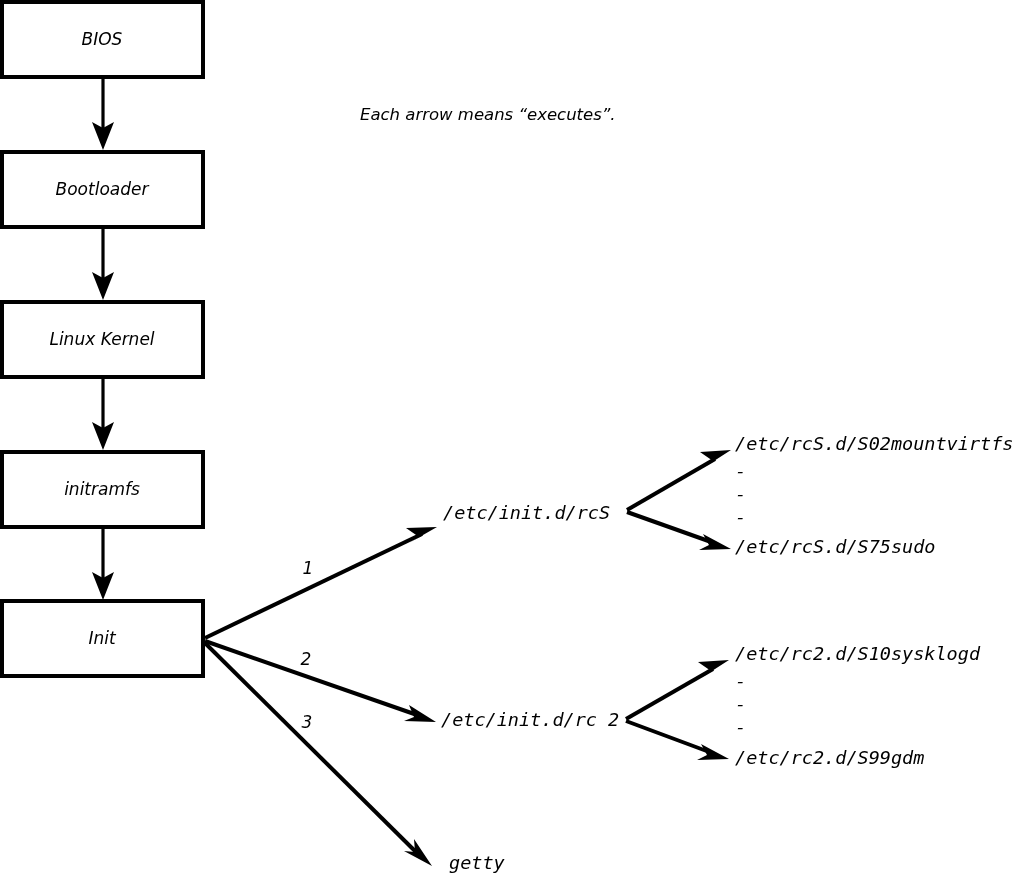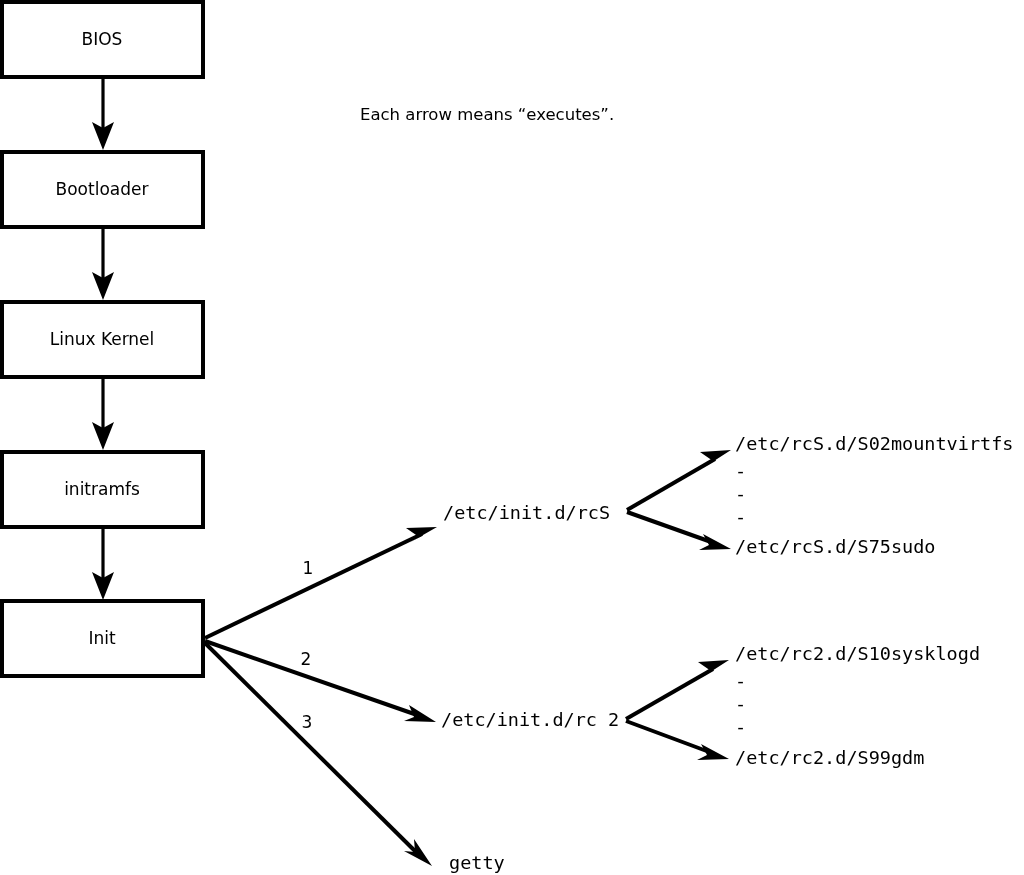--- a/index.html
+++ b/index.html
@@ -11,20 +11,21 @@
     width: 1024px;
     height: 875px;
     font-family: "DejaVu Sans", sans-serif;
     overflow: hidden;
   }
   #diagram-root {
     position: relative;
     width: 1024px;
     height: 875px;
     background: #ffffff;
+    font-style: italic;
   }
   svg#boot-diagram {
     display: block;
     width: 1024px;
     height: 875px;
   }
   .node-box {
     fill: #ffffff;
     stroke: #000000;
     stroke-width: 4;

